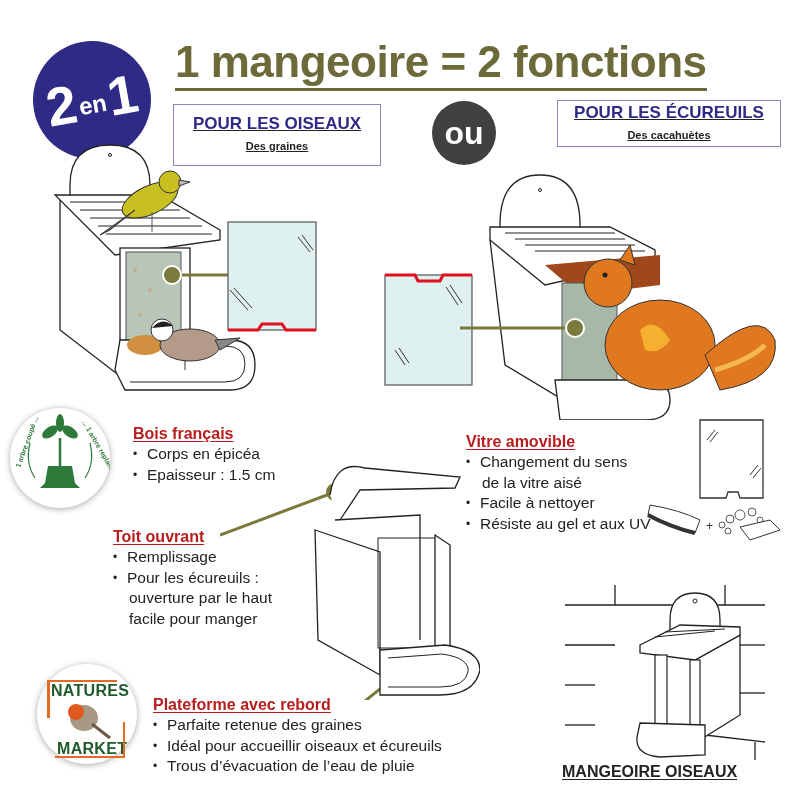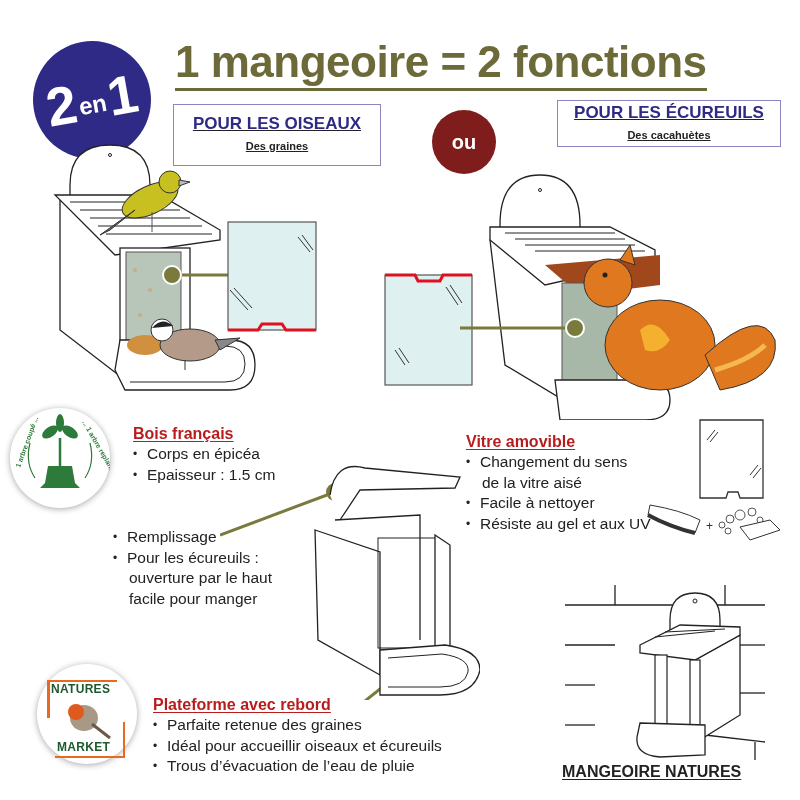--- a/index.html
+++ b/index.html
@@ -19,22 +19,22 @@
   
   .badge-2en1 {
     left: 33px; top: 41px; width: 118px; height: 118px; border-radius: 50%;
     background: #2e2a86; color: #fff; display: flex; align-items: center; justify-content: center;
     transform: rotate(-10deg); font-weight: bold;
   }
   .badge-2en1 .big { font-size: 54px; line-height: 1; }
   .badge-2en1 .small { font-size: 24px; margin: 10px 2px 0 2px; }
 
   .badge-ou {
-  left: 432px; top: 110px; width: 64px; height: 64px; border-radius: 50%;
-    background: #7f1d1d; color: #fff; font-weight: bold; font-size: 20px;
+  left: 432px; top: 101px; width: 64px; height: 64px; border-radius: 50%;
+    background: #404040; color: #fff; font-weight: bold; font-size: 32px;
     display: flex; align-items: center; justify-content: center;
   }
 
   
   .fbox {
     border: 1.5px solid #8a86c4; background: #fff; text-align: center;
     display: flex; flex-direction: column; justify-content: center; text-decoration: underline;
   }
   .fbox .h { color: #2e2a86; font-weight: bold; font-size: 17px; line-height: 22px; }
   .fbox .s { color: #222; font-weight: bold; font-size: 11px; line-height: 22px; }
@@ -60,21 +60,21 @@
     left: 562px; top: 763px; font-size: 16px; font-weight: bold; color: #222;
     text-decoration: underline; text-underline-offset: 2px; white-space: nowrap;
   }
 
   
   .logo-circle {
     border-radius: 50%; background: #fff; box-shadow: 0 1px 6px rgba(0,0,0,0.35);
   }
   .logo-tree { left: 10px; top: 408px; width: 100px; height: 100px; }
   .logo-natures { left: 37px; top: 664px; width: 100px; height: 100px; }
-  .nm-text { position: absolute; font-weight: bold; color: #1f5a2c; font-size: 12px; letter-spacing: 0.3px; }
+  .nm-text { position: absolute; font-weight: bold; color: #1f5a2c; font-size: 16px; letter-spacing: 0.3px; }
 </style>
 </head>
 <body>
 
 <div class="abs title">1 mangeoire = 2 fonctions</div>
 
 <div class="abs badge-2en1">
   <span class="big">2</span>
   <span class="small">en</span>
   <span class="big">1</span>
@@ -193,20 +193,21 @@
 
 <div class="abs feat feat-bois">
   <div class="hd">Bois français</div>
   <ul>
     <li>Corps en épicéa</li>
     <li>Epaisseur : 1.5 cm</li>
   </ul>
 </div>
 
 <div class="abs feat feat-toit">
+  <div class="hd">Toit ouvrant</div>
   <ul>
     <li>Remplissage</li>
     <li>
       <span>Pour les écureuils :</span>
       <span class="cont">ouverture par le haut</span>
       <span class="cont">facile pour manger</span>
     </li>
   </ul>
 </div>
 
@@ -286,21 +287,21 @@
   <path d="M130 75 L175 50 L175 130 L130 158 Z" fill="#fff" stroke="#222" stroke-width="1.3"></path>
 
   <path d="M75 60 L115 40 L175 42 L175 50 L130 75 L75 68 Z" fill="#fff" stroke="#222" stroke-width="1.3"></path>
   <path d="M90 52 L150 46 M100 47 L160 44" stroke="#222"></path>
 
   <rect x="90" y="70" width="12" height="70" fill="#fff" stroke="#222" stroke-width="1.2"></rect>
   <rect x="125" y="75" width="10" height="80" fill="#fff" stroke="#222" stroke-width="1.2"></rect>
 
   <path d="M75 138 L140 140 L140 170 L95 172 Q70 170 72 152 Z" fill="#fff" stroke="#222" stroke-width="1.3"></path>
 </svg>
-<div class="abs mural-label">MANGEOIRE NATURES</div>
+<div class="abs mural-label">MANGEOIRE OISEAUX</div>
 
 <div class="abs logo-circle logo-natures">
   <div class="nm-text" style="left:14px;top:18px">NATURES</div>
   <svg class="abs" style="left:25px;top:32px" width="55" height="45">
     <ellipse cx="22" cy="22" rx="14" ry="13" fill="#a89884"></ellipse>
     <circle cx="14" cy="16" r="8" fill="#e05a20"></circle>
     <line x1="30" y1="28" x2="48" y2="42" stroke="#6b5a48" stroke-width="3"></line>
     <line x1="15" y1="10" x2="48" y2="10" stroke="#e06020" stroke-width="1.5" opacity="0"></line>
   </svg>
   <div class="nm-text" style="left:20px;top:76px">MARKET</div>

